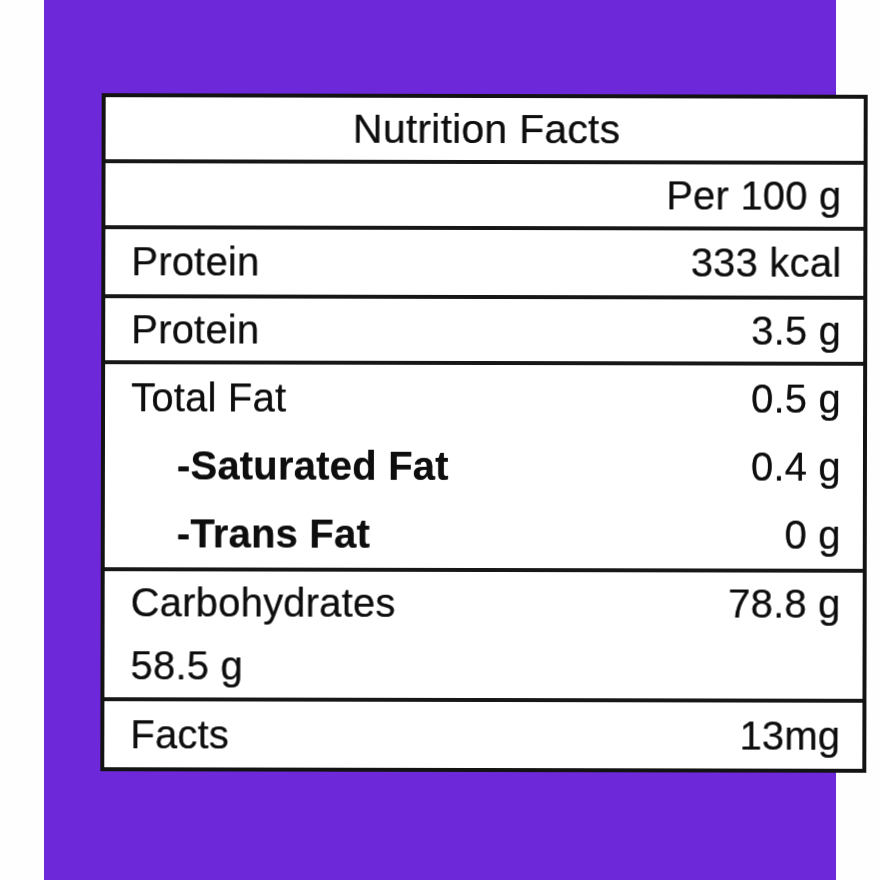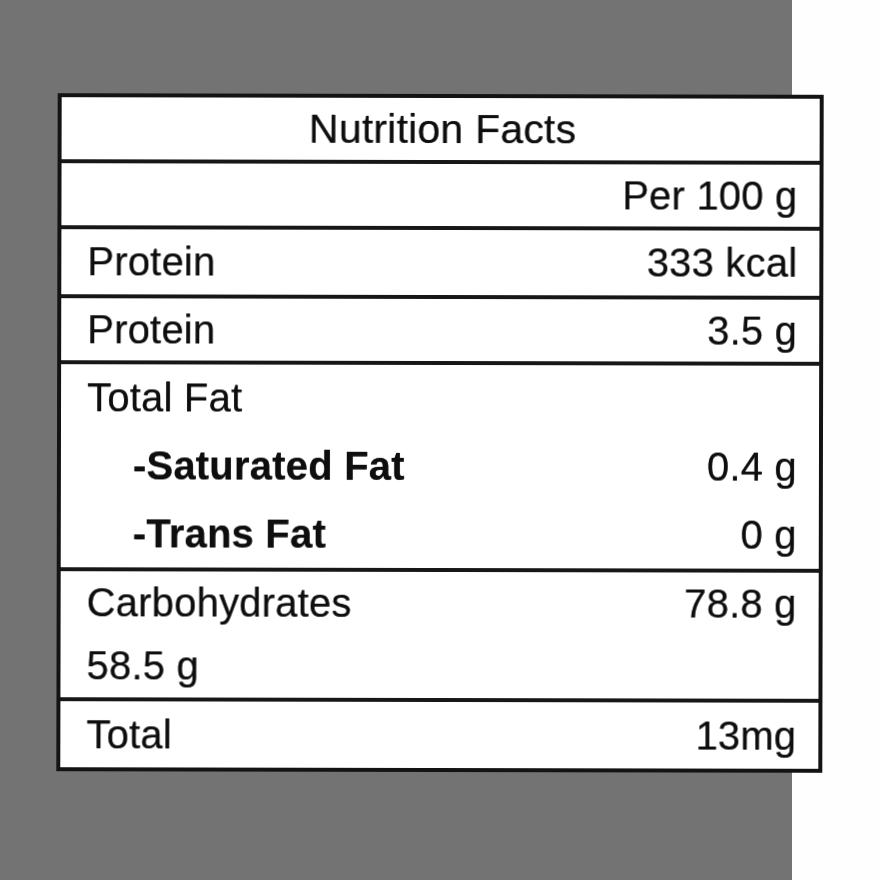--- a/index.html
+++ b/index.html
@@ -8,21 +8,22 @@
     width: 880px;
     height: 880px;
     background: #fefefe;
     font-family: "Liberation Sans", sans-serif;
     overflow: hidden;
   }
   .page {
     position: relative;
     width: 792px;
     height: 880px;
-    background: #737373;
+    background: #6d28d9;
+    margin-left: 44px;
   }
   .label-box {
     position: absolute;
     left: 57px;
     top: 94px;
     width: 766px;
     height: 678px;
     box-sizing: border-box;
     border: 4px solid #1b1b1b;
     background: #fdfdfd;
@@ -93,20 +94,21 @@
     </div>
 
     <div class="row h-protein">
       <span class="nl">Protein</span>
       <span class="nv">3.5 g</span>
     </div>
 
     <div class="group h-fatgrp">
       <div class="subrow">
         <span class="nl">Total Fat</span>
+        <span class="nv">0.5 g</span>
       </div>
       <div class="subrow">
         <span class="nl indent">-Saturated Fat</span>
         <span class="nv">0.4 g</span>
       </div>
       <div class="subrow">
         <span class="nl indent">-Trans Fat</span>
         <span class="nv">0 g</span>
       </div>
     </div>
@@ -115,18 +117,18 @@
       <div class="subrow">
         <span class="nl">Carbohydrates</span>
         <span class="nv">78.8 g</span>
       </div>
       <div class="subrow">
         <span class="nv">58.5 g</span>
       </div>
     </div>
 
     <div class="row h-sodium no-rule">
-      <span class="nl">Total</span>
+      <span class="nl">Facts</span>
       <span class="nv">13mg</span>
     </div>
 
   </div>
 </div>
 
 </body></html>

